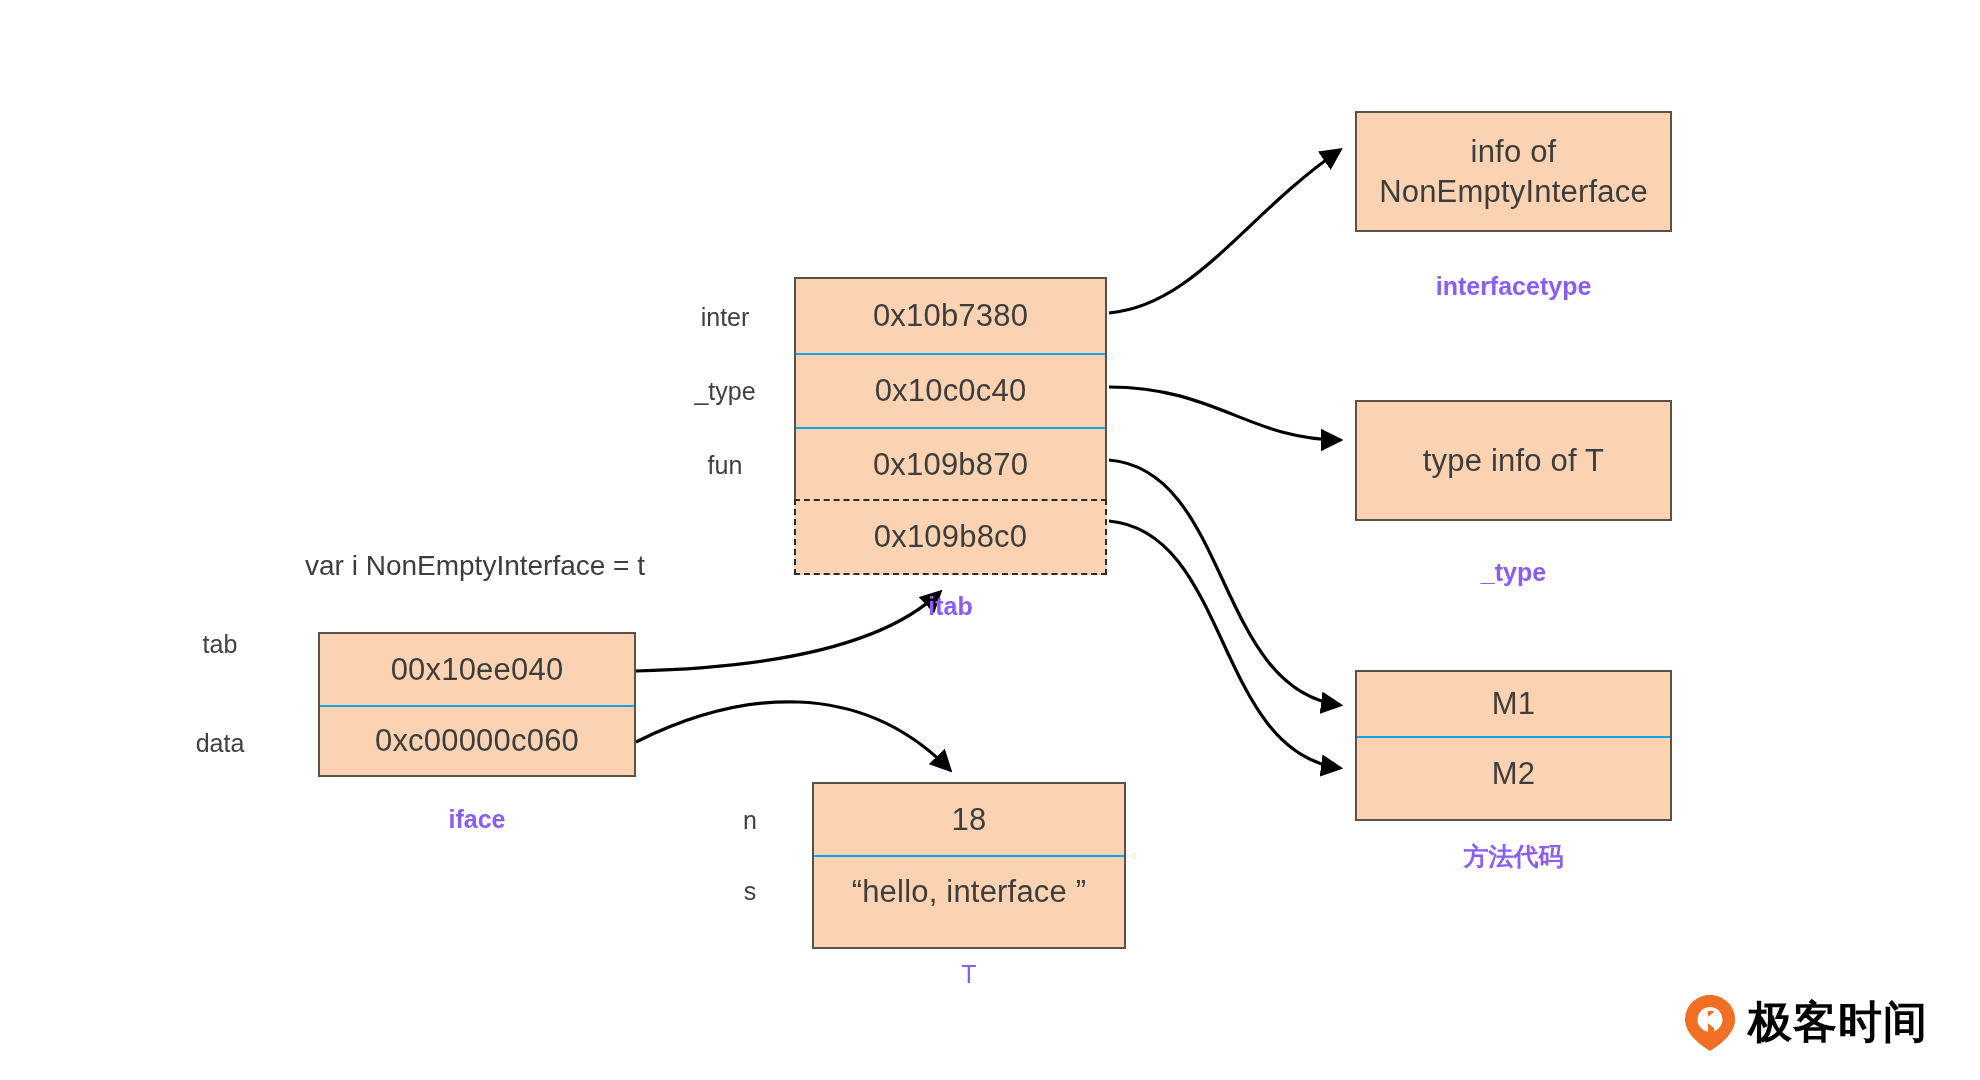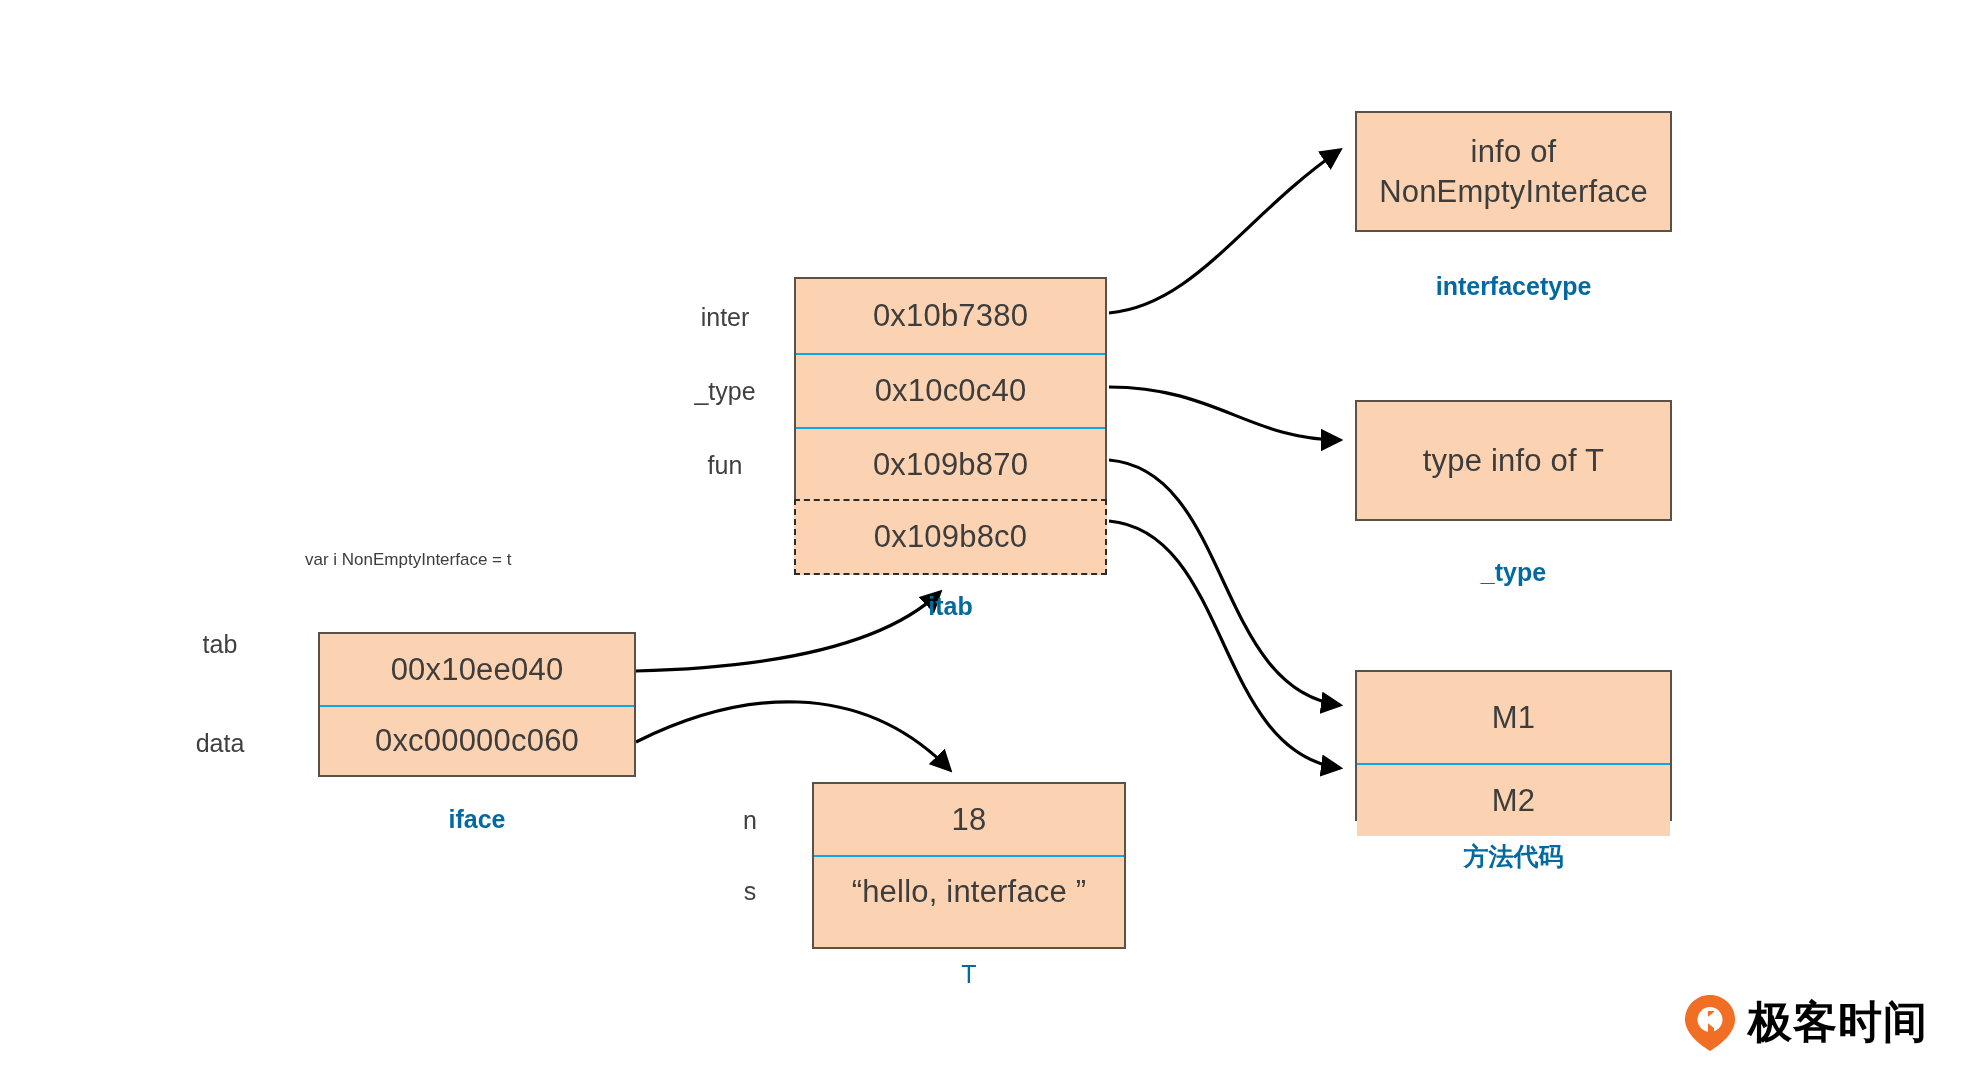--- a/index.html
+++ b/index.html
@@ -61,27 +61,27 @@
     color: #404040;
     text-align: center;
     white-space: nowrap;
   }
   
   .caption {
     position: absolute;
     font-size: 25px;
     text-align: center;
     white-space: nowrap;
-    color: #0369a1;
+    color: #8b5cf6;
   }
   .caption.bold { font-weight: bold; }
   
   .annot {
     position: absolute;
-    font-size: 17px;
+    font-size: 28px;
     white-space: nowrap;
     color: #3d3d3d;
   }
   .multiline {
     flex-direction: column;
     line-height: 1.28;
   }
   
   #watermark {
     position: absolute;
@@ -168,21 +168,21 @@
     </div>
   </div>
   <div class="caption bold" style="left:1355px; top:272px; width:317px;">interfacetype</div>
 
   <div class="box" style="left:1355px; top:400px; width:317px; height:121px;">
     <div class="cell" style="height:100%;">type info of T</div>
   </div>
   <div class="caption bold" style="left:1355px; top:558px; width:317px;">_type</div>
 
   <div class="box" style="left:1355px; top:670px; width:317px; height:151px;">
-    <div class="cell" style="height:91px;">M1</div>
+    <div class="cell" style="height:64px;">M1</div>
     <div class="cell" style="height:73px;">M2</div>
   </div>
   <div class="caption bold" style="left:1355px; top:840px; width:317px;">方法代码</div>
 
   <div id="watermark">
     <div id="wm-mark">
       <svg width="52" height="58" viewBox="0 0 52 58" xmlns="http://www.w3.org/2000/svg">
         <path d="M26 1 C12 1 1 12 1 25.5 C1 38 13 49 26 57 C39 49 51 38 51 25.5 C51 12 40 1 26 1 Z" fill="#f06f25"></path>
         <path d="M26 13 A12.5 12.5 0 1 0 26 38 A12.5 12.5 0 1 0 26 13 Z" fill="#ffffff"></path>
         <path d="M24 17 h6 v26 h-6 z" fill="#f06f25"></path>

